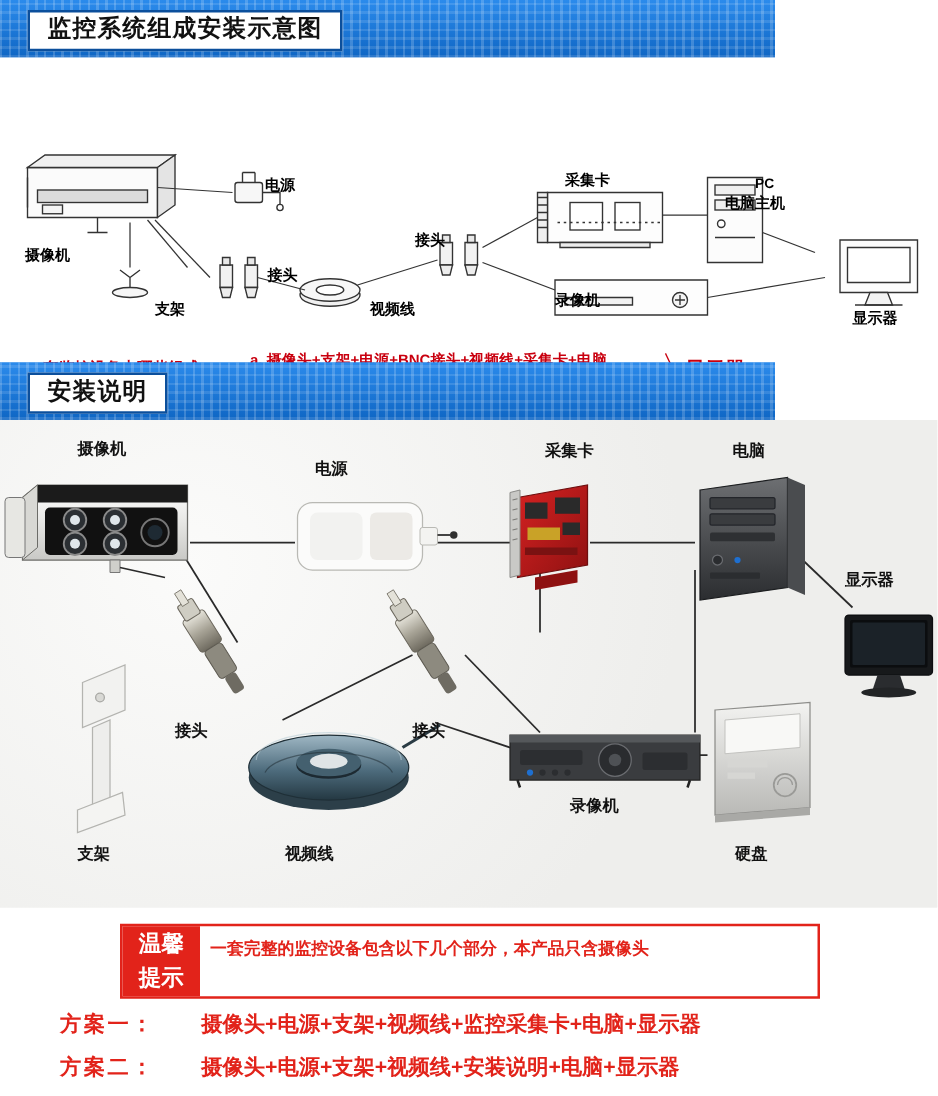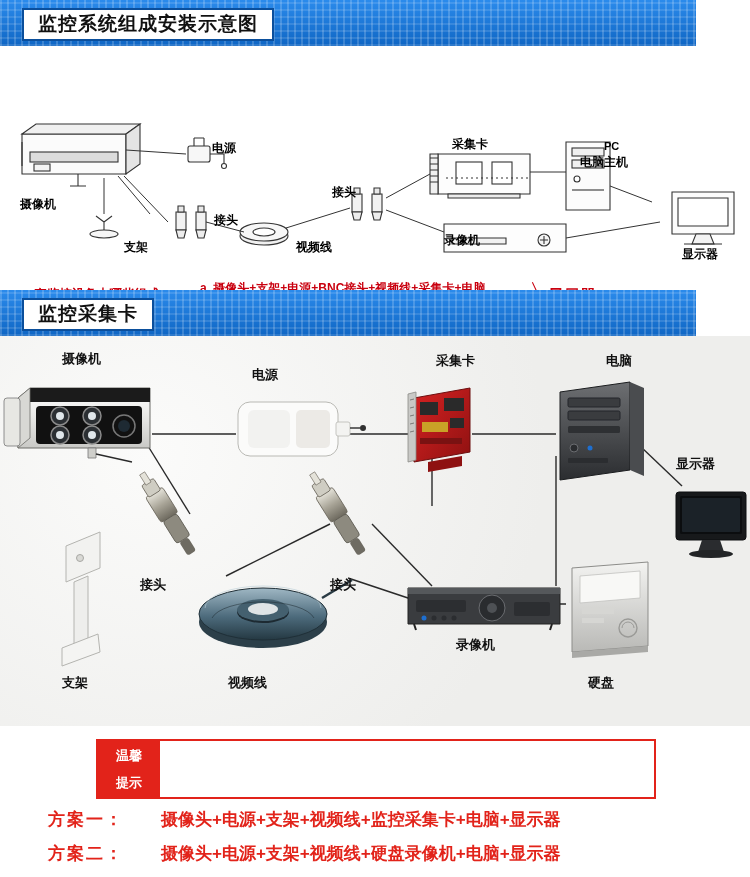--- a/index.html
+++ b/index.html
@@ -9,21 +9,21 @@
     background: #ffffff;
     font-family: "Liberation Sans", sans-serif;
     color: #000;
     position: relative;
     overflow: hidden;
   }
 
   
   .banner {
     position: relative;
-    width: 696px;
+    width: 620px;
     height: 46px;
     background: #1a7de0;
     background-image:
       repeating-linear-gradient(90deg, rgba(255,255,255,0.18) 0 2px, rgba(255,255,255,0) 2px 7px),
       repeating-linear-gradient(0deg, rgba(255,255,255,0.12) 0 2px, rgba(255,255,255,0) 2px 7px),
       linear-gradient(#2b8bec, #0f66c4);
   }
   .banner .plate {
     position: absolute;
     left: 22px; top: 8px;
@@ -91,21 +91,21 @@
     width: 560px; height: 60px;
     border: 2px solid #e2231a;
     background: #fff;
   }
   .tipbox .tag {
     position: absolute;
     left: 0; top: 0;
     width: 62px; height: 56px;
     background: #e2231a;
     color: #fff;
-    font-size: 13px;
+    font-size: 18px;
     font-weight: bold;
     line-height: 27px;
     text-align: center;
     padding-top: 1px;
   }
   .tipbox .txt {
     position: absolute;
     left: 70px; top: 6px;
     width: 482px;
     font-size: 13.5px;
@@ -231,21 +231,21 @@
   <div class="caption-row">
     <div class="lead">一套监控设备由哪些组成：</div>
     <div class="ln1">a. 摄像头+支架+电源+BNC接头+视频线+采集卡+电脑</div>
     <div class="ln2">b. 摄像头+支架+电源+BNC接头+视频线+录像机+硬盘</div>
     <div class="brace">〉</div>
     <div class="disp">显示器</div>
   </div>
 </div>
 
 <div class="banner" style="margin-top:4px">
-  <div class="plate">监控采集卡</div>
+  <div class="plate">安装说明</div>
 </div>
 
 <div class="panel2">
   <svg width="750" height="390" viewBox="0 0 750 390">
     <defs>
       <linearGradient id="gMetal" x1="0" y1="0" x2="0" y2="1">
         <stop offset="0%" stop-color="#ffffff"></stop>
         <stop offset="45%" stop-color="#e9e9e7"></stop>
         <stop offset="100%" stop-color="#c9c9c6"></stop>
       </linearGradient>
@@ -406,39 +406,40 @@
       <rect x="582" y="282" width="22" height="5" fill="#d6d6d3"></rect>
       <circle cx="628" cy="292" r="9" fill="none" stroke="#9a9a97" stroke-width="1.4"></circle>
       <path d="M622 292 a6 6 0 0 1 12 0" fill="none" stroke="#9a9a97"></path>
       <path d="M572 316 L648 310 L648 316 L572 322 Z" fill="#a9a9a6"></path>
     </g>
   </svg>
 
   <div class="p2label" style="left:62px;  top:14px;">摄像机</div>
   <div class="p2label" style="left:252px; top:30px;">电源</div>
   <div class="p2label" style="left:436px; top:16px;">采集卡</div>
-  <div class="p2label" style="left:586px; top:16px;margin-left:20px;">电脑</div>
+  <div class="p2label" style="left:586px; top:16px;">电脑</div>
   <div class="p2label" style="left:676px; top:119px;">显示器</div>
   <div class="p2label" style="left:140px; top:240px;">接头</div>
   <div class="p2label" style="left:330px; top:240px;">接头</div>
   <div class="p2label" style="left:62px;  top:338px;">支架</div>
   <div class="p2label" style="left:228px; top:338px;">视频线</div>
   <div class="p2label" style="left:456px; top:300px;">录像机</div>
   <div class="p2label" style="left:588px; top:338px;font-family:Liberation Mono, monospace;">硬盘</div>
 </div>
 
 <div class="tipbox">
   <div class="tag">
     <div>温馨</div>
     <div>提示</div>
   </div>
   <div class="txt">
+    <div>一套完整的监控设备包含以下几个部分，本产品只含摄像头</div>
   </div>
 </div>
 
 <div class="plan plan1">
   <span class="key">方案一：</span>
   <span class="val">摄像头+电源+支架+视频线+监控采集卡+电脑+显示器</span>
 </div>
 <div class="plan plan2">
   <span class="key">方案二：</span>
-  <span class="val">摄像头+电源+支架+视频线+硬盘录像机+电脑+显示器</span>
+  <span class="val">摄像头+电源+支架+视频线+安装说明+电脑+显示器</span>
 </div>
 
 </body></html>

